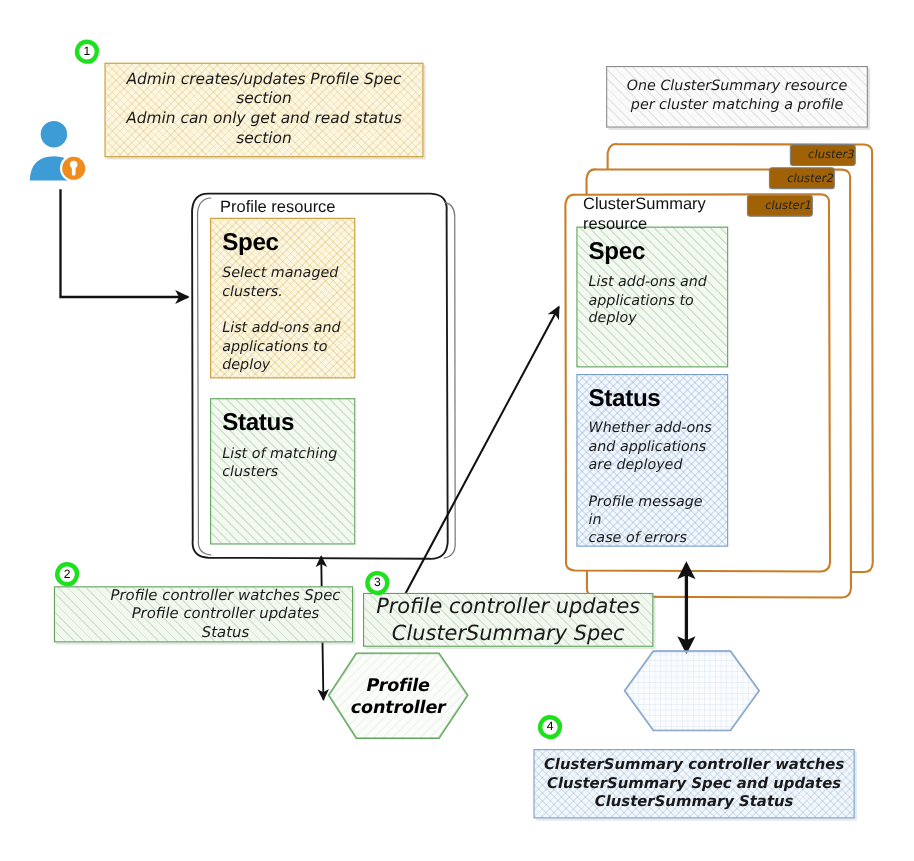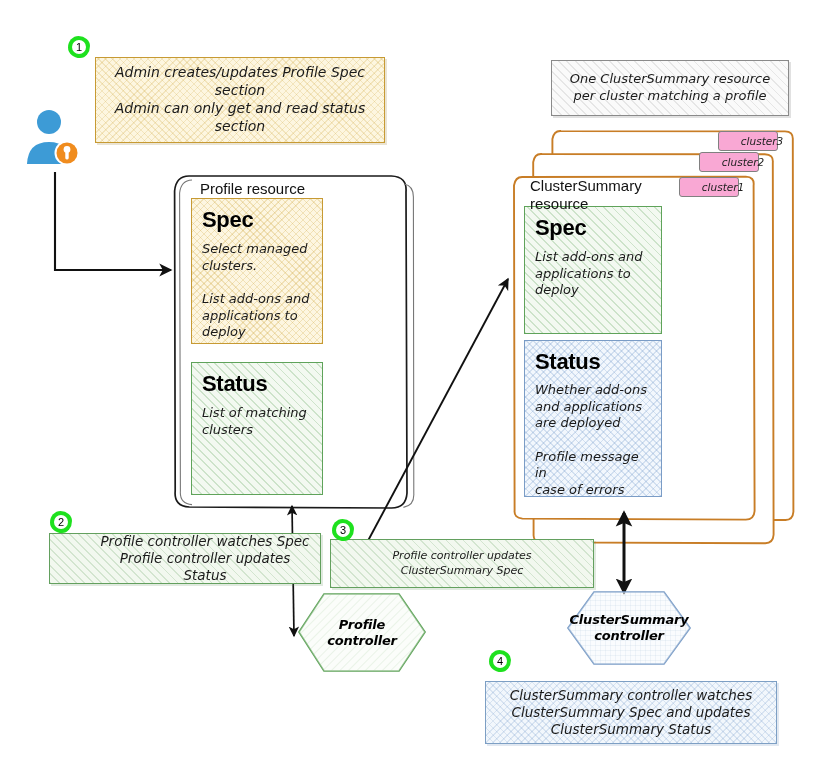--- a/index.html
+++ b/index.html
@@ -42,21 +42,21 @@
     text-align: left;
     line-height: 1.18;
   }
   .hex-label {
     font-family: "DejaVu Sans", sans-serif;
     font-weight: bold;
     font-style: italic;
     color: #000;
     text-align: center;
     line-height: 1.2;
-    font-size: 13px;
+    font-size: 16px;
     letter-spacing: -0.2px;
   }
   .cluster-tag {
     font-family: "DejaVu Sans", sans-serif;
     font-style: italic;
     font-size: 10.5px;
     color: #222;
     text-align: center;
   }
 
@@ -156,22 +156,22 @@
     position: absolute;
     display: flex; align-items: center; justify-content: center;
   }
   .hex-text { position: relative; z-index: 2; padding: 0 8px; }
 
   
   .ctag {
     position: absolute;
     border: 1.2px solid #808080;
     border-radius: 3px;
-    background: #f9a8d4;
-    display: flex; align-items: center; justify-content: center;
+    background: #a16207;
+    display: flex; align-items: center; justify-content: flex-end;
     z-index: 12;
     padding-left: 28px;
   }
 
   
   .card-title { position: absolute; z-index: 6; }
 
   
   .avatar { position: absolute; width: 58px; height: 60px; }
 </style>
@@ -318,34 +318,30 @@
   </div>
 
   <div class="badge" style="left:50px; top:511px;">2</div>
   <div class="anno anno-green" style="left:49px; top:533px; width:272px; height:51px;padding-left:48px;">
     <span class="hand" style="font-size:13.5px;">Profile controller watches Spec
 Profile controller updates Status</span>
   </div>
 
   <div class="badge" style="left:332px; top:519px;">3</div>
   <div class="anno anno-green" style="left:330px; top:539px; width:264px; height:49px;">
-    <span class="hand" style="font-size:11px;">Profile controller updates
+    <span class="hand" style="font-size:19px;">Profile controller updates
 ClusterSummary Spec</span>
   </div>
 
   <div class="badge" style="left:489px; top:650px;">4</div>
-  <div class="anno anno-blue" style="left:485px; top:681px; width:292px; height:63px;">
+  <div class="anno anno-blue" style="left:485px; top:681px; width:292px; height:63px;font-weight:bold;">
     <span class="hand" style="font-size:13.5px;">ClusterSummary controller watches
 ClusterSummary Spec and updates
 ClusterSummary Status</span>
   </div>
 
   <div class="hex" style="left:299px; top:594px; width:126px; height:77px;">
     <span class="hex-text hex-label">Profile
 controller</span>
   </div>
 
-  <div class="hex" style="left:568px; top:592px; width:122px; height:72px;">
-    <span class="hex-text hex-label">ClusterSummary
-controller</span>
-  </div>
 
 </div>
 
 </body></html>

